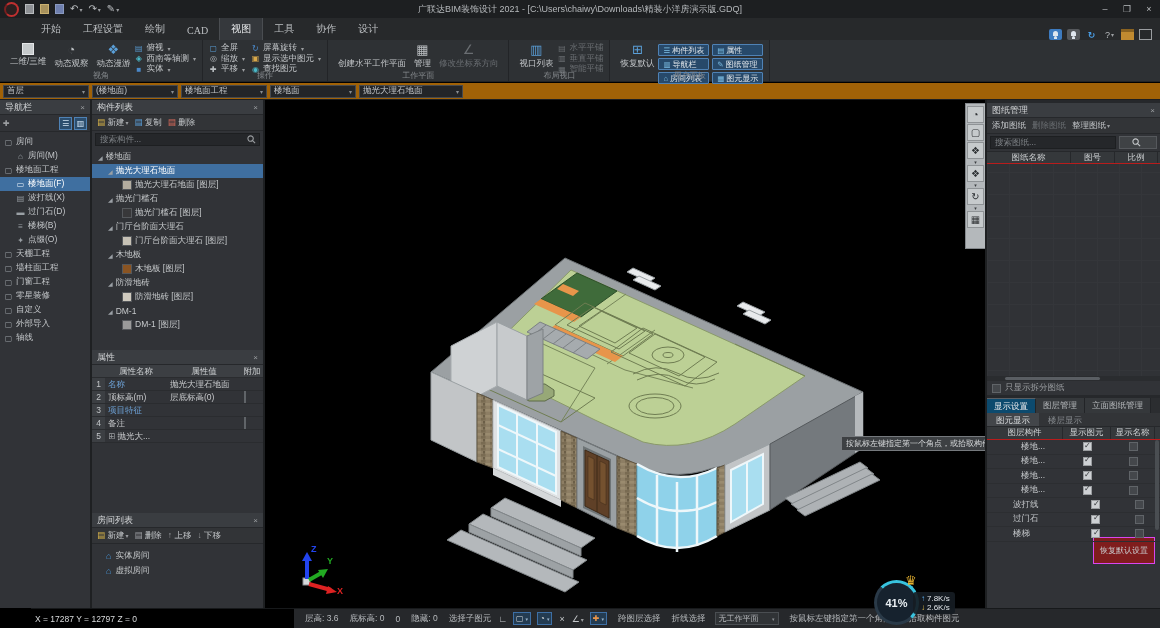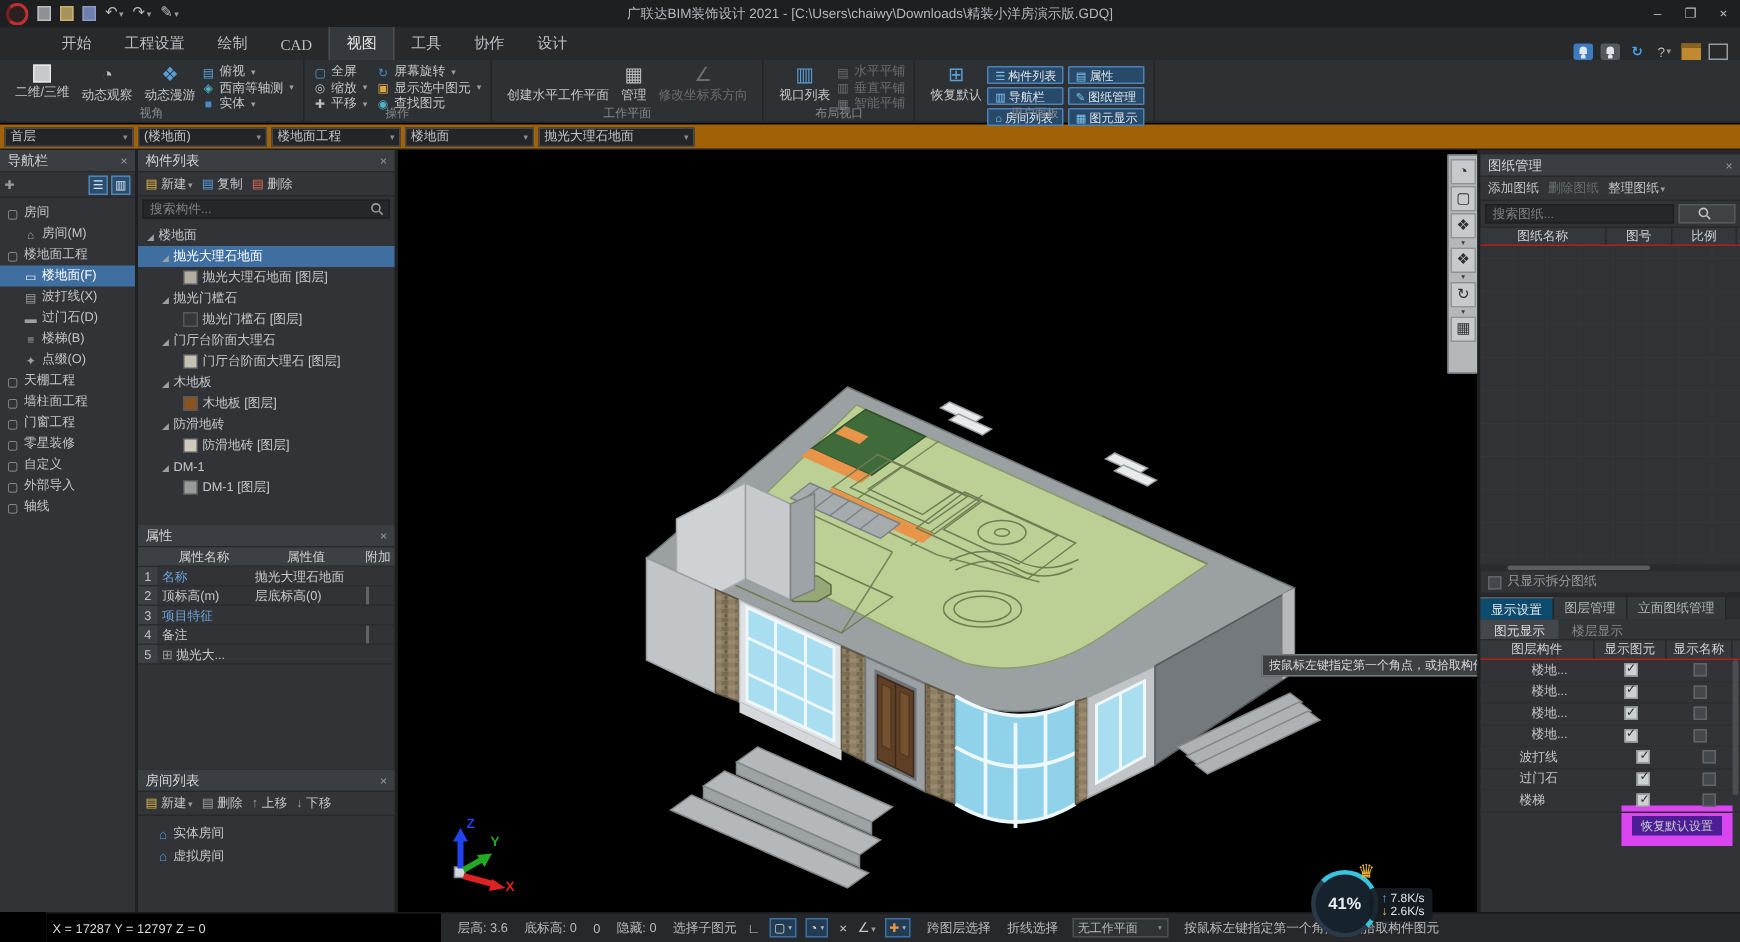--- a/index.html
+++ b/index.html
@@ -136,21 +136,21 @@
   .drow { display:flex; height:14.5px; border-bottom:1px solid #2c2e31; font-size:8.5px; color:#c3c6c9; align-items:center; }
   .drow .c1 { width:76px; overflow:hidden; white-space:nowrap; }
   .drow .c1.deep { padding-left:34px; }
   .drow .c1.shal { padding-left:12px;margin-left:14px; }
   .drow .c2 { width:48px; display:flex; justify-content:center; }
   .drow .c3 { width:44px; display:flex; justify-content:center; }
   .cbx.on { background:#ced1d4; border-color:#9a9da0; position:relative; }
   .cbx.on::after { content:"✓"; position:absolute; left:0.5px; top:-2.5px; font-size:8px; color:#2e3134; }
   .vscroll { position:absolute; right:1px; top:0; width:4px; height:90px; background:#4a4e52; border-radius:2px; }
   .resetrow { height:18px; display:flex; align-items:center; justify-content:flex-end; padding-right:5px; }
-  .resetbtn { height:27px; background:#4c1d95; border:7px solid #d946ef; color:#c8cacc; font-size:8px; display:flex; align-items:center; padding:0 6px; }
+  .resetbtn { height:27px; background:#7f1d1d; border:1px solid #d946ef; color:#c8cacc; font-size:8px; display:flex; align-items:center; padding:0 6px; }
 
   
   #statusbar { position:absolute; left:0; top:608px; width:1160px; height:20px; background:#26282b; border-top:1px solid #17191b; display:flex; align-items:center; font-size:8.5px; color:#b8bbbe; z-index:30;margin-left:31px; }
   #coordsblk { width:263px; height:20px; background:#000; color:#d8dadc; line-height:20px; padding-left:4px; }
   .sbi { margin-left:11px; white-space:nowrap; }
   .chip { display:inline-flex; align-items:center; border:1px solid #3d6fa5; background:#243c52; height:13px; padding:0 2px; margin-left:6px; font-size:8px; color:#d5d8da; }
   .chip::after { content:"▾"; font-size:5px; margin-left:2px; color:#9ab5cc; }
   .sico { margin-left:7px; font-size:9px; color:#c3c6c9; }
   .wpddl { margin-left:9px; width:64px; height:13px; background:#303336; border:1px solid #4a4e52; display:flex; align-items:center; padding:0 3px; font-size:8px; }
   .wpddl::after { content:"▾"; font-size:5px; margin-left:auto; color:#8a8e92; }

